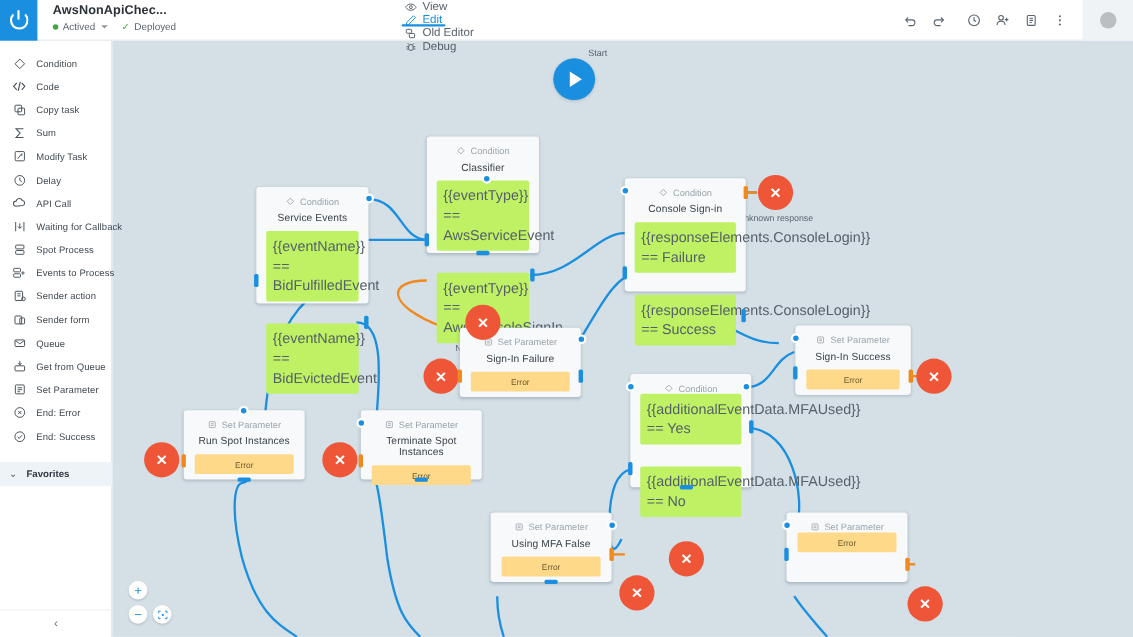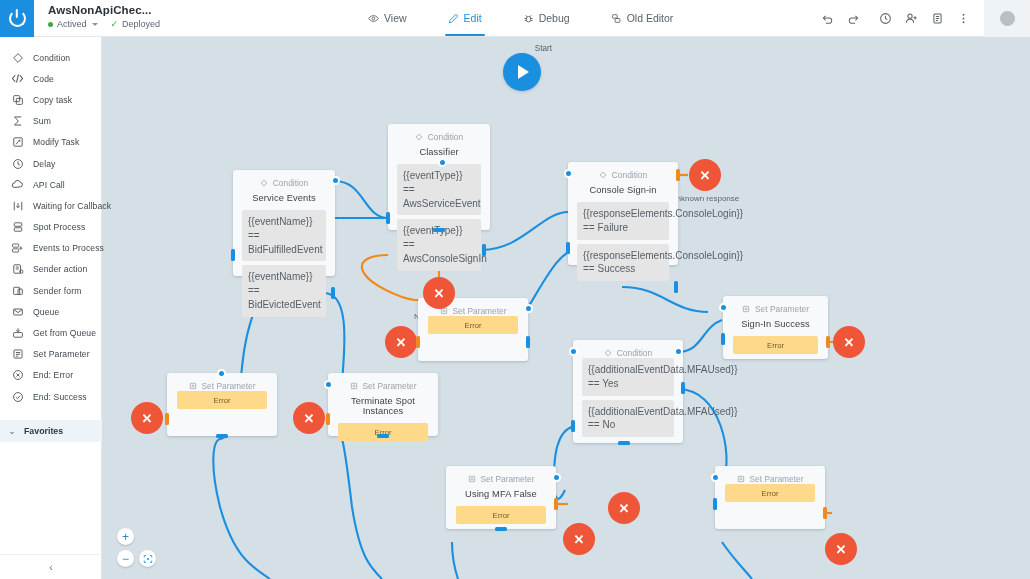--- a/index.html
+++ b/index.html
@@ -37,21 +37,21 @@
   }
   .status-row { display: flex; align-items: center; gap: 13px; margin-top: 3px; }
   .status-item { display: flex; align-items: center; gap: 4px; font-size: 9px; color: #5c6670; }
   .dot-green { width: 5px; height: 5px; border-radius: 50%; background: #3fa93f; }
   .caret-small {
     width: 0; height: 0; border-left: 3.2px solid transparent;
     border-right: 3.2px solid transparent; border-top: 3.4px solid #8d969e; margin-left: 1px;
   }
   .check-green { color: #3fa93f; font-size: 9px; line-height: 1; }
 
-  .tabs { display: flex; align-items: flex-end; gap: 13px; margin-left: 90px; }
+  .tabs { display: flex; align-items: flex-start; gap: 0; margin-left: 90px; flex-direction: column; }
   .tab {
     display: flex; align-items: center; gap: 5px; padding: 0 14px;
     font-size: 10.5px; color: #58626b; position: relative; cursor: pointer; height: 36px;
   }
   .tab.active { color: #1a8fe0; }
   .tab.active::after {
     content: ""; position: absolute; left: 11px; right: 11px; bottom: 0;
     height: 2.5px; background: #1a8fe0; border-radius: 2px;
   }
   .tab svg { display: block; }
@@ -111,22 +111,22 @@
   .node-head {
     display: flex; align-items: center; justify-content: center; gap: 5px;
     padding-top: 8px; font-size: 8.4px; color: #9aa4ac;
   }
   .node-head svg { display: block; }
   .node-title {
     text-align: center; font-size: 9.3px; color: #3a434b;
     padding: 5px 6px 7px; letter-spacing: .1px;
   }
   .branch {
-    margin: 0 9px 4px; background: #e5e5e5; border-radius: 2px;
-    font-size: 10px; color: #566069; line-height: 1.38; padding: 5px 6px;
+    margin: 0 9px 20px; background: #bef264; border-radius: 2px;
+    font-size: 13px; color: #566069; line-height: 1.38; padding: 5px 6px;
   }
   .err-branch {
     margin: 0 10px 10px; background: #ffd98a; border-radius: 2px;
     font-size: 7.6px; color: #6b5a28; text-align: center; padding: 4.5px 0;
   }
 
   
   .port-out {
     position: absolute; width: 9px; height: 9px; border-radius: 50%;
     background: #1a8fe0; border: 2px solid #ffffff; z-index: 8;
@@ -214,34 +214,34 @@
         <span>
           <svg width="11" height="11" viewBox="0 0 16 16" fill="none" stroke="currentColor" stroke-width="1.3">
             <path d="M11.5 1.9l2.6 2.6L5.2 13.4l-3.4.8.8-3.4z"></path>
           </svg>
         </span>
         <span>Edit</span>
       </div>
       <div class="tab">
         <span>
           <svg width="11" height="11" viewBox="0 0 16 16" fill="none" stroke="currentColor" stroke-width="1.3">
+            <rect x="2" y="2.5" width="7" height="5" rx="1"></rect>
+              <rect x="6" y="8" width="7" height="5.5" rx="1"></rect>
+          </svg>
+        </span>
+        <span>Old Editor</span>
+      </div>
+      <div class="tab">
+        <span>
+          <svg width="11" height="11" viewBox="0 0 16 16" fill="none" stroke="currentColor" stroke-width="1.3">
             <rect x="5" y="5" width="6" height="8" rx="3"></rect>
               <path d="M5 8H2M14 8h-3M5.6 5.3L4 3.4M10.4 5.3L12 3.4M5 11H2.4M14 11h-2.6"></path>
           </svg>
         </span>
         <span>Debug</span>
-      </div>
-      <div class="tab">
-        <span>
-          <svg width="11" height="11" viewBox="0 0 16 16" fill="none" stroke="currentColor" stroke-width="1.3">
-            <rect x="2" y="2.5" width="7" height="5" rx="1"></rect>
-              <rect x="6" y="8" width="7" height="5.5" rx="1"></rect>
-          </svg>
-        </span>
-        <span>Old Editor</span>
       </div>
     </div>
 
     <div class="header-actions">
       <div class="hicon">
         <svg width="13" height="13" viewBox="0 0 16 16" fill="none" stroke="currentColor" stroke-width="1.25">
           <path d="M3 7.5h7a3.2 3.2 0 010 6.4H6"></path>
             <path d="M5.6 4.8L3 7.5l2.6 2.7"></path>
         </svg>
       </div>
@@ -601,20 +601,21 @@
     <div class="node" style="left:316px; top:261px; width:110px; height:63px;">
       <div class="node-head">
         <span>
           <svg width="8" height="8" viewBox="0 0 16 16" fill="none" stroke="currentColor" stroke-width="1.5">
               <rect x="2.6" y="2.6" width="10.8" height="10.8" rx="1.2"></rect>
               <path d="M5.4 6.4h5.2M5.4 9.4h5.2"></path>
             </svg>
         </span>
         <span>Set Parameter</span>
       </div>
+      <div class="node-title">Sign-In Failure</div>
       <div class="err-branch">Error</div>
     </div>
     <div class="port-out" style="left:422px; top:267px;"></div>
     <div class="port-in" style="left:424px; top:299px;"></div>
     <div class="port-in orange" style="left:314px; top:299px;"></div>
 
     <div class="node" style="left:621px; top:259px; width:105px; height:63px;">
       <div class="node-head">
         <span>
           <svg width="8" height="8" viewBox="0 0 16 16" fill="none" stroke="currentColor" stroke-width="1.5">
@@ -634,20 +635,21 @@
     <div class="node" style="left:65px; top:336px; width:110px; height:63px;">
       <div class="node-head">
         <span>
           <svg width="8" height="8" viewBox="0 0 16 16" fill="none" stroke="currentColor" stroke-width="1.5">
               <rect x="2.6" y="2.6" width="10.8" height="10.8" rx="1.2"></rect>
               <path d="M5.4 6.4h5.2M5.4 9.4h5.2"></path>
             </svg>
         </span>
         <span>Set Parameter</span>
       </div>
+      <div class="node-title">Run Spot Instances</div>
       <div class="err-branch">Error</div>
     </div>
     <div class="port-out" style="left:115px; top:332px;"></div>
     <div class="port-in orange" style="left:63px; top:376px;"></div>
     <div class="port-in h" style="left:114px; top:397px;"></div>
 
     <div class="node" style="left:226px; top:336px; width:110px; height:63px;">
       <div class="node-head">
         <span>
           <svg width="8" height="8" viewBox="0 0 16 16" fill="none" stroke="currentColor" stroke-width="1.5">

